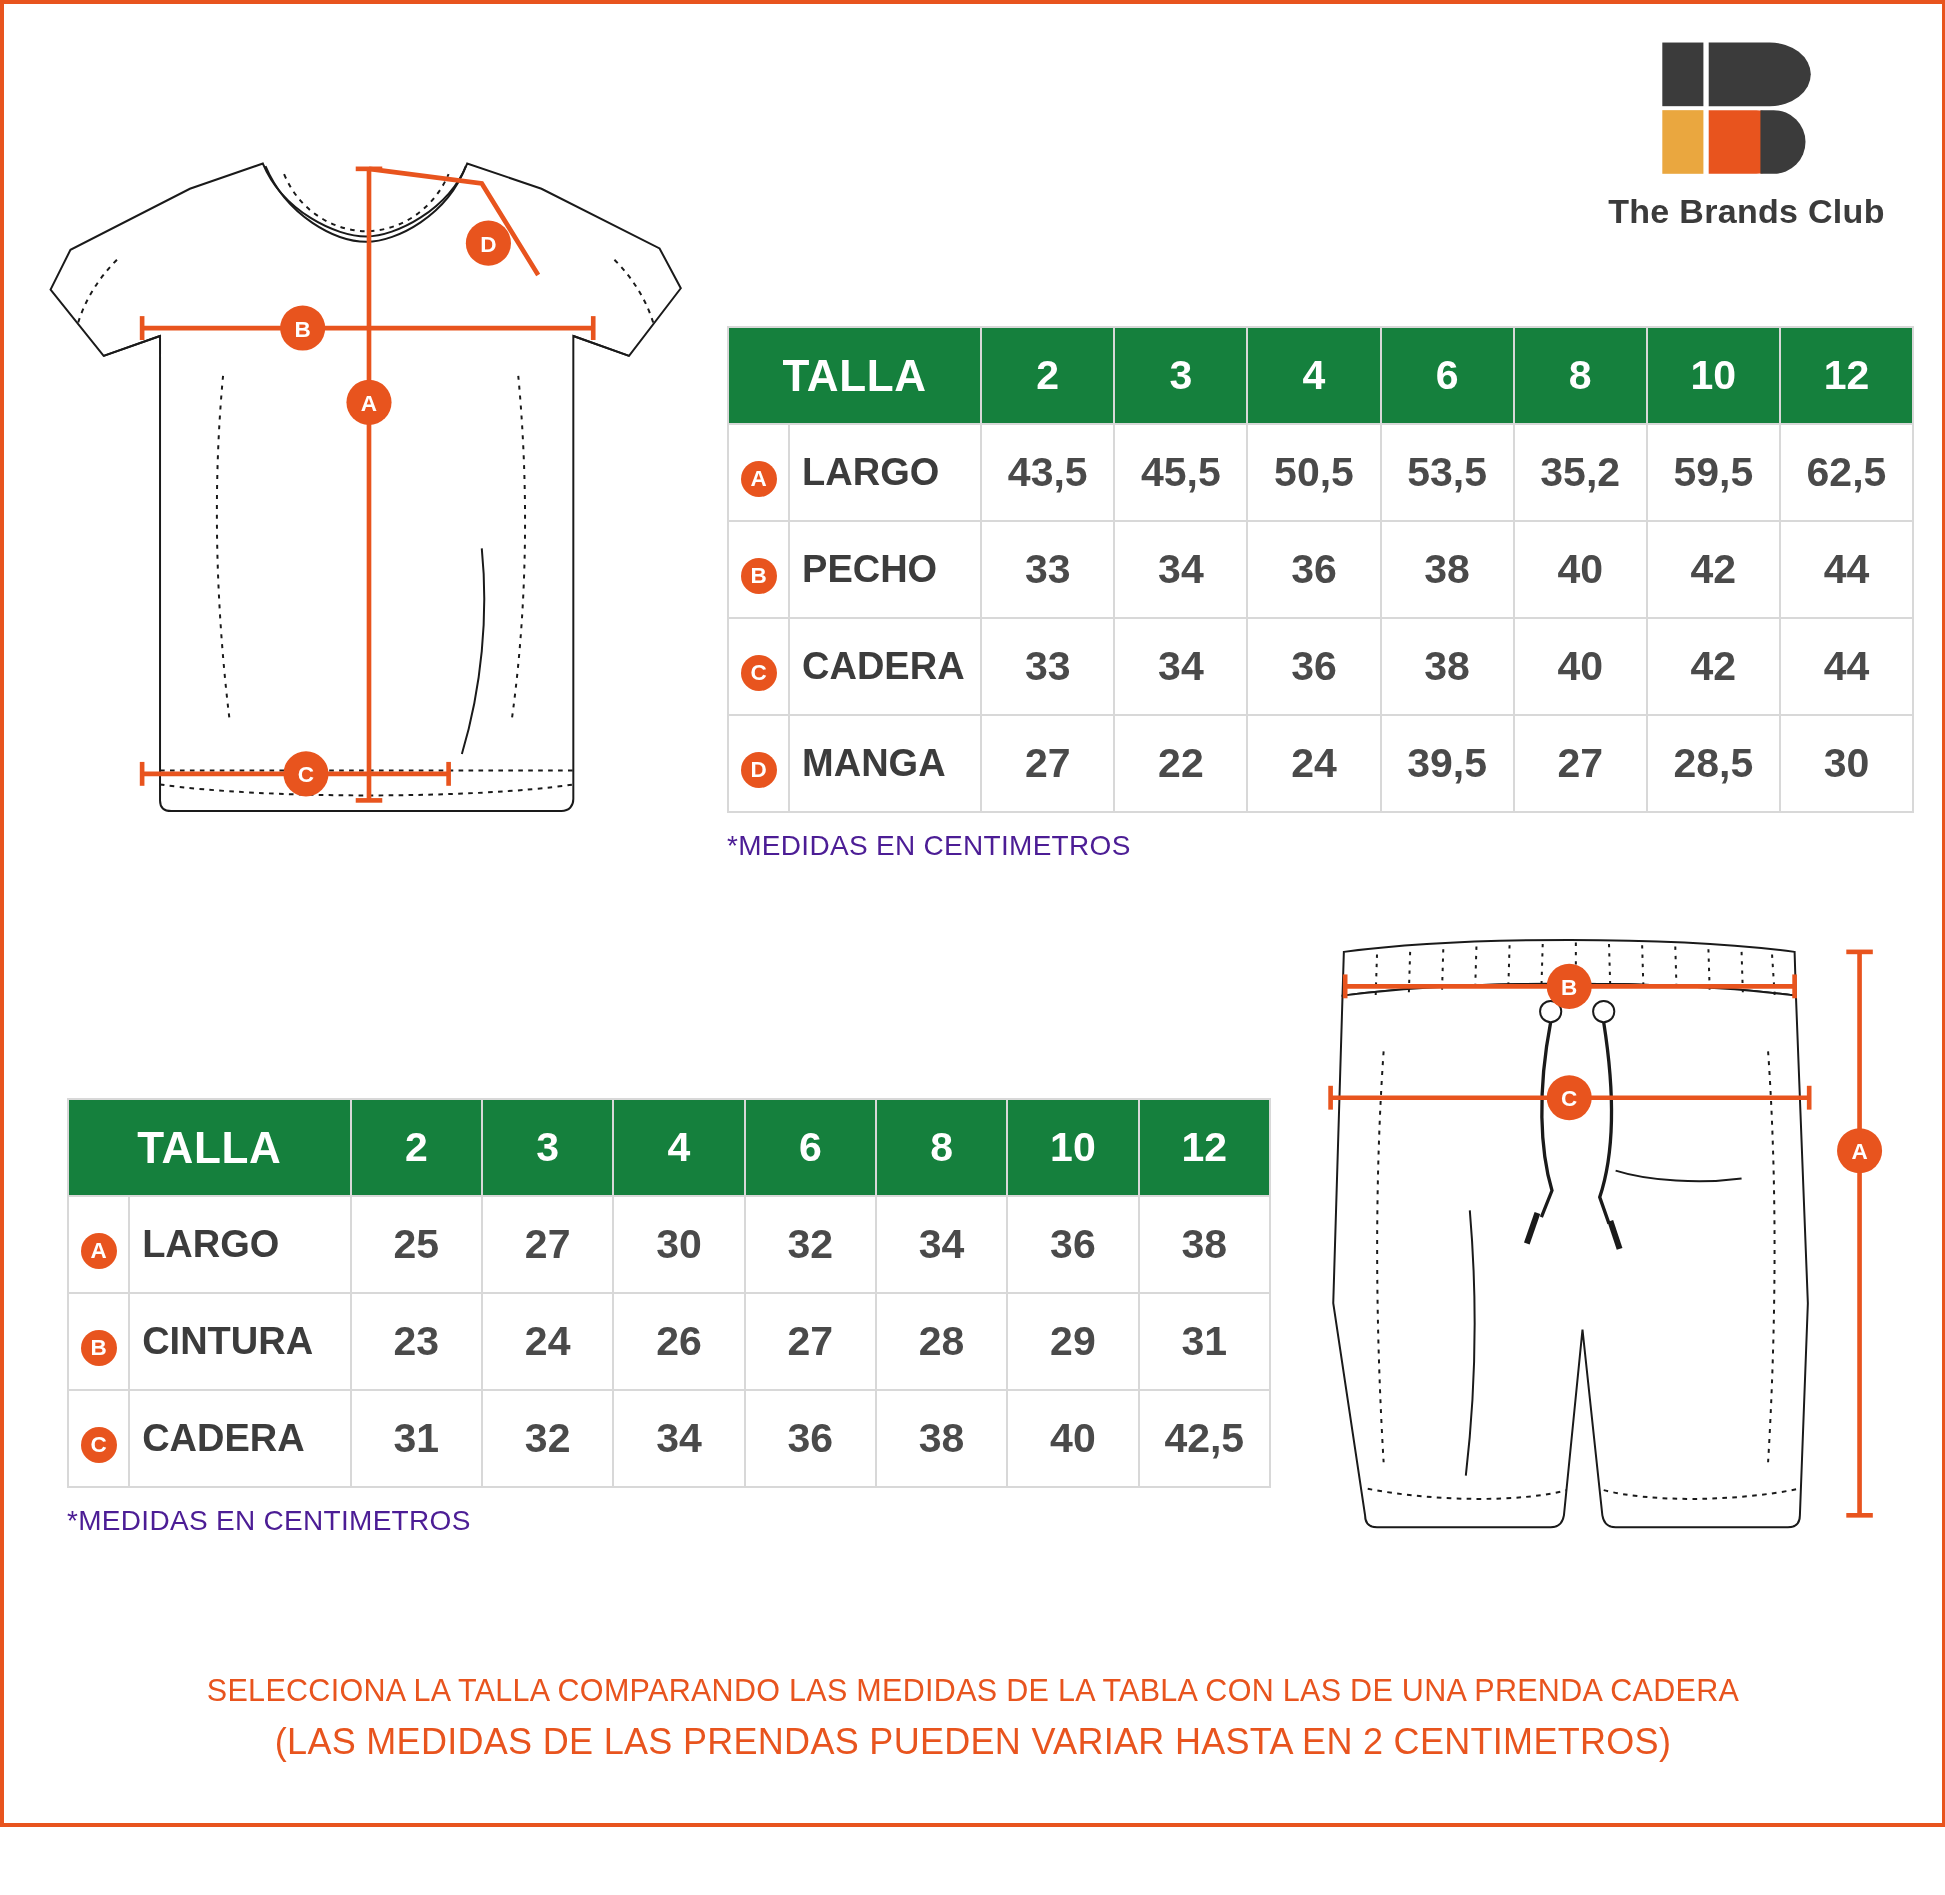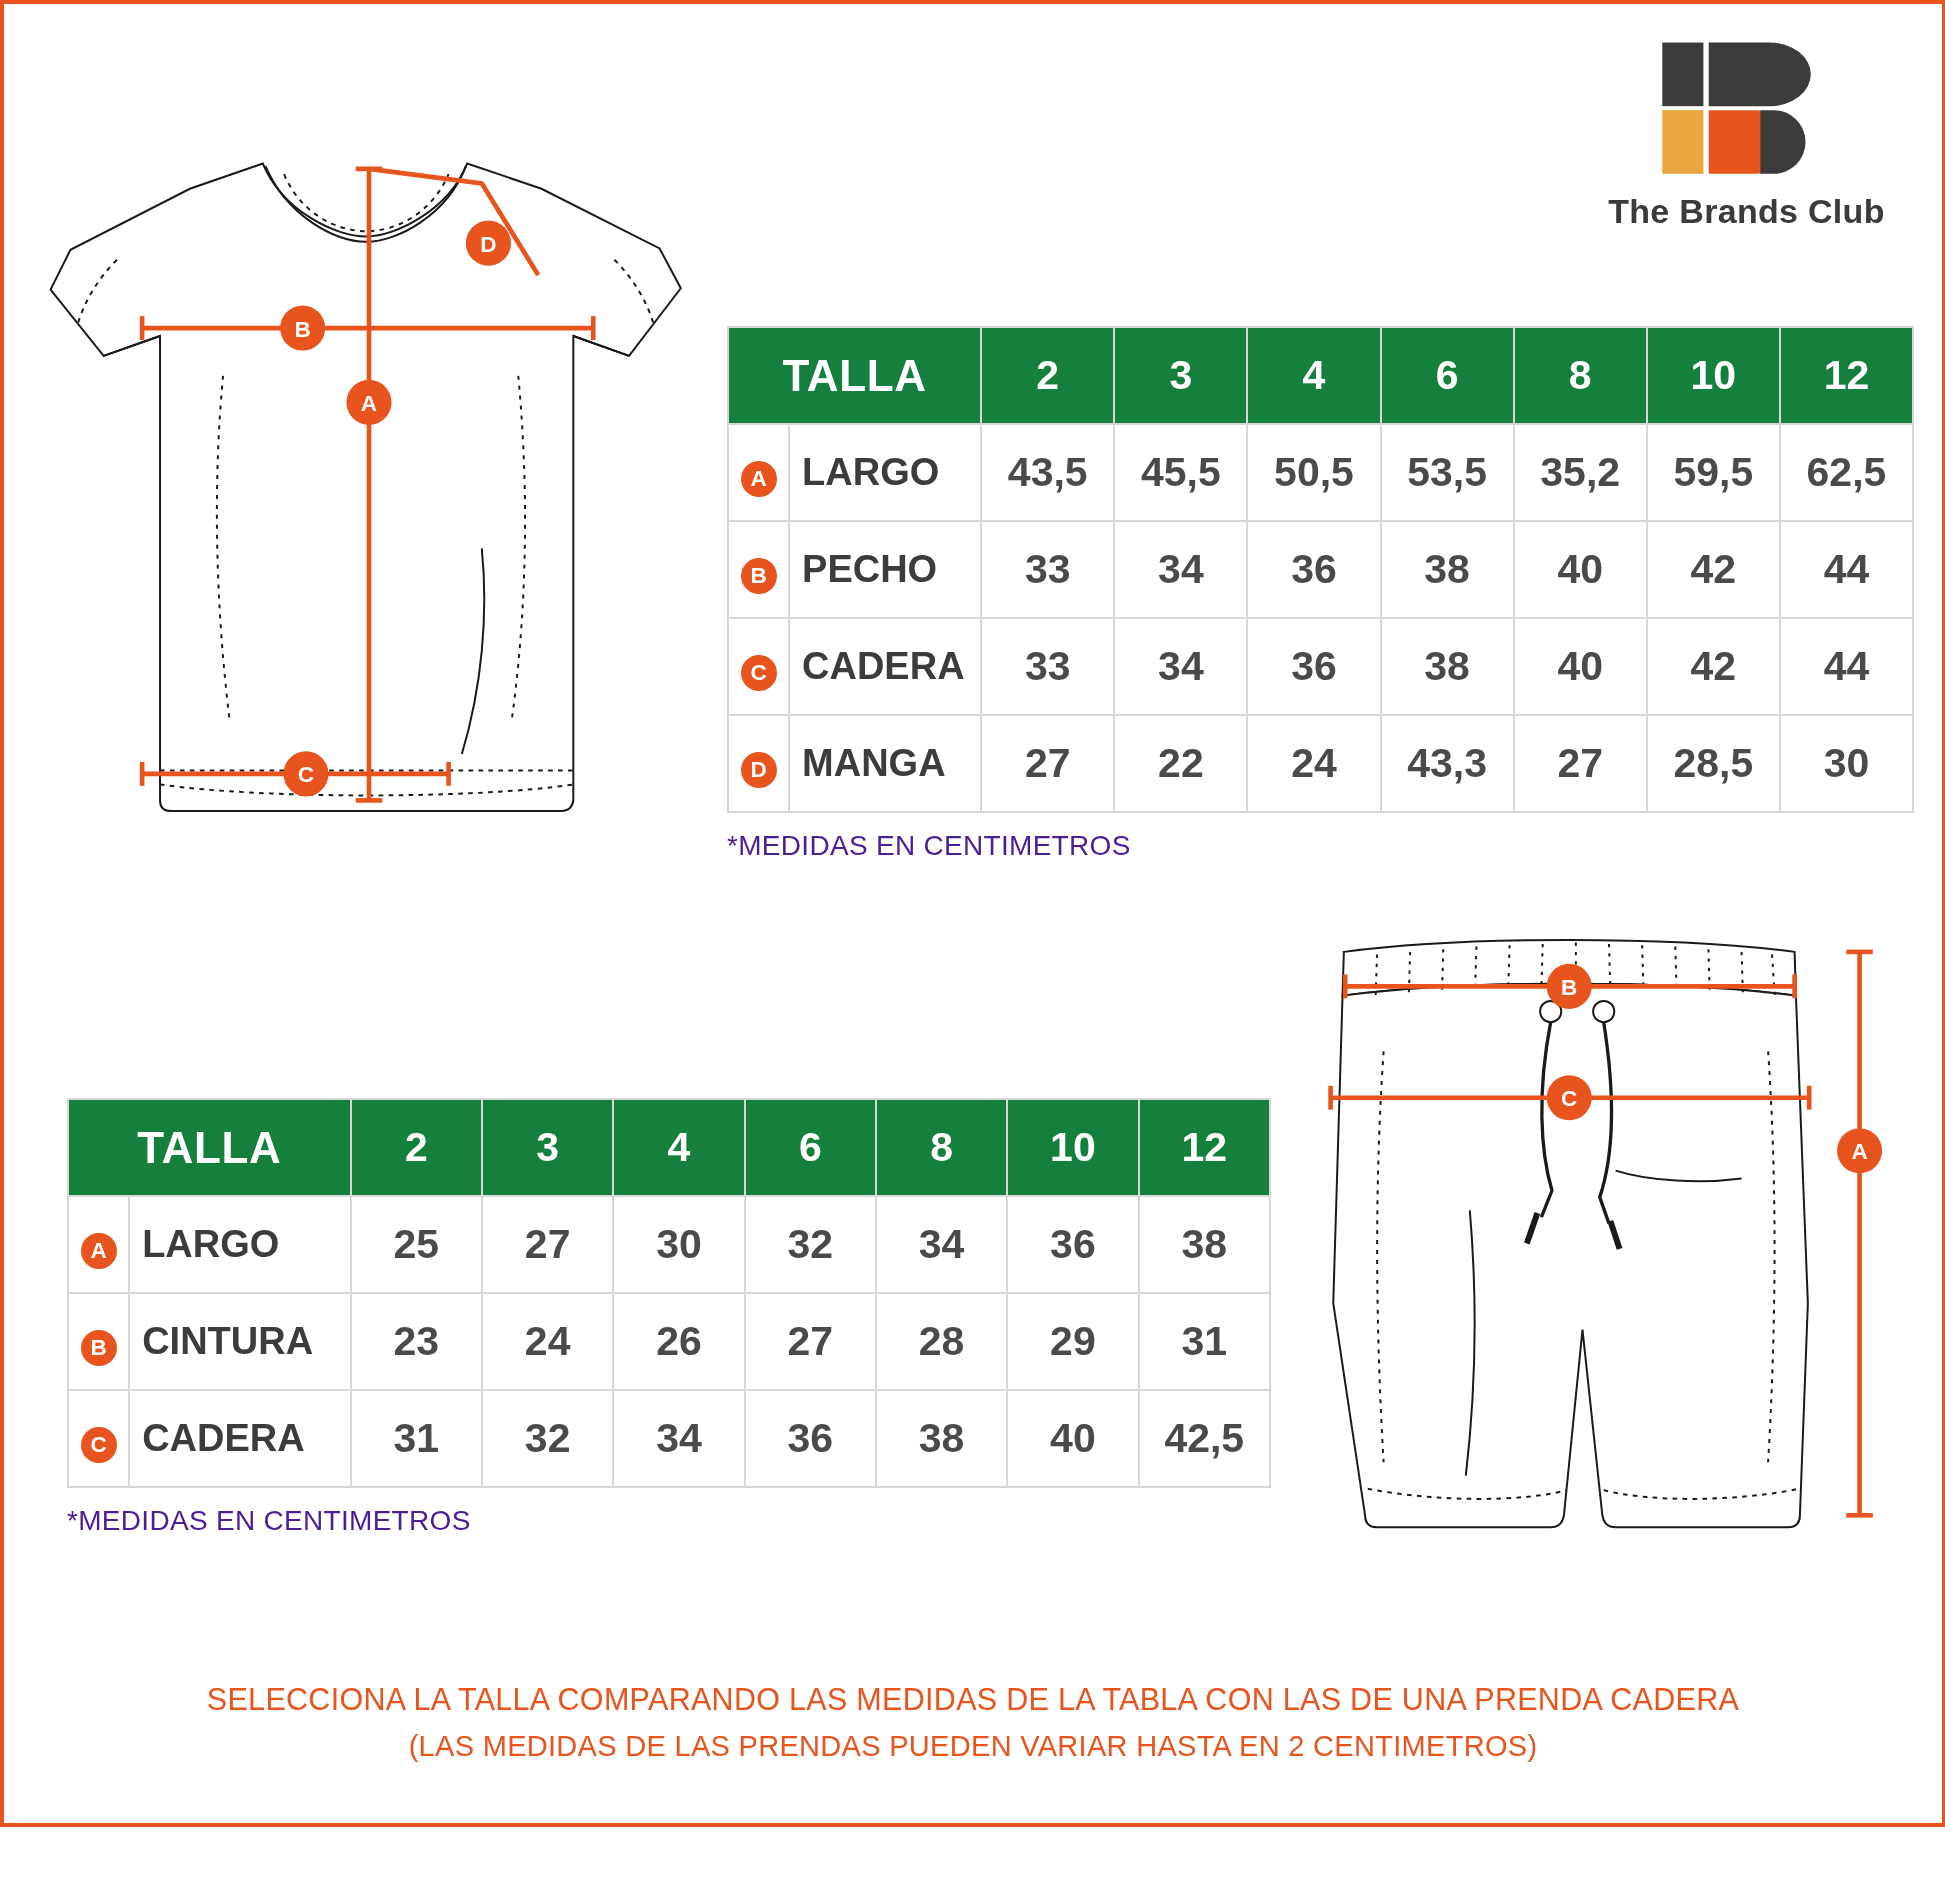--- a/index.html
+++ b/index.html
@@ -127,21 +127,21 @@
     bottom: 60px;
     text-align: center;
     color: #e8541e;
   }
   .footer .line1 {
     font-size: 30.5px;
     letter-spacing: 0.3px;
     margin-bottom: 13.3px;
   }
   .footer .line2 {
-    font-size: 29px;
+    font-size: 36px;
     letter-spacing: 0.3px;
   }
 
   
   .illus { position: absolute; }
   #shirt-illus { left: 20px; top: 133px; width: 690px; height: 743px; }
   #shorts-illus { left: 1300px; top: 928px; width: 610px; height: 696px; }
 
   .marker-letter {
     font-family: "Liberation Sans", sans-serif;
@@ -292,21 +292,21 @@
           <td>40</td>
           <td>42</td>
           <td>44</td>
         </tr>
         <tr>
           <td class="badge-cell"><span class="badge">D</span></td>
           <td class="row-label">MANGA</td>
           <td>27</td>
           <td>22</td>
           <td>24</td>
-          <td>43,3</td>
+          <td>39,5</td>
           <td>27</td>
           <td>28,5</td>
           <td>30</td>
         </tr>
       </tbody>
     </table>
     <div class="note">*MEDIDAS EN CENTIMETROS</div>
   </div>
 
   <div id="bottom-table-wrap">

